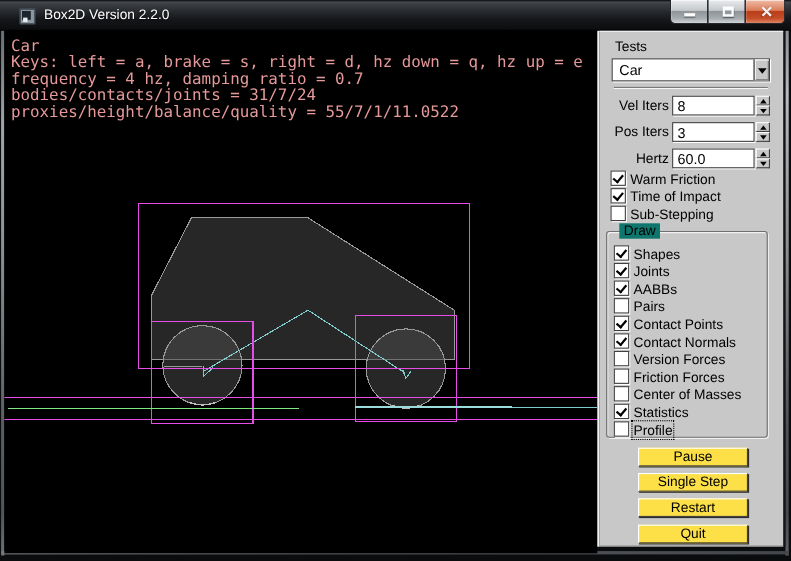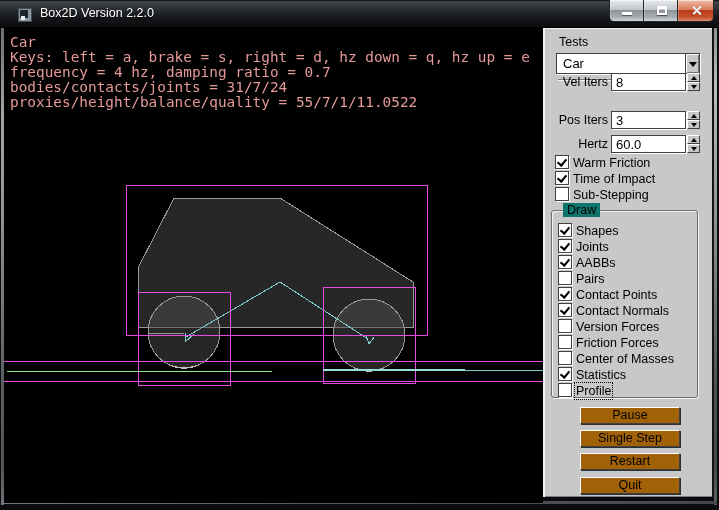--- a/index.html
+++ b/index.html
@@ -89,21 +89,21 @@
   .checkbox { position:absolute; width:14px; height:14px; background:#fff;
     border:1px solid #404040; box-shadow:1px 1px 0 #ffffff; }
   .checkbox.checked:after { content:""; position:absolute; left:3px; top:1px; width:4px; height:7px;
     border-right:2px solid #000; border-bottom:2px solid #000; transform:rotate(40deg); }
   .cb-label { position:absolute; white-space:nowrap; }
 
   .draw-frame { position:absolute; left:6px; top:181px; width:147px; height:188px;
     border:1px solid #6f6f6f; border-radius:3px; box-shadow:1px 1px 0 #f2f2f2, inset 1px 1px 0 #f2f2f2; }
   .draw-title { position:absolute; left:11px; top:-8px; background:#0f766e; padding:0 4px; }
 
-  .btn { position:absolute; left:35px; width:100px; height:17px; background:#a16207;
+  .btn { position:absolute; left:35px; width:100px; height:17px; background:#fde047;
     border:1px solid; border-color:#ffffff #404040 #404040 #ffffff; box-shadow:1px 1px 0 #5a5a5a;
     text-align:center; line-height:15px; font-size:12.5px; box-shadow:1px 1px 0 #2e2e2e; }
 
   .focus-dotted { outline:1px dotted #000; outline-offset:1px; }
 </style>
 </head>
 <body>
 
 <div class="window">
 
@@ -175,21 +175,21 @@
 
     <div class="dropdown sunken">
       <span class="value">Car</span>
       <div class="dd-btn">
         <div class="dd-arrow"></div>
       </div>
     </div>
 
     <div class="separator"></div>
 
-    <div class="spin-row" style="top:44px;padding-left:32px;">
+    <div class="spin-row" style="top:58px;padding-left:32px;">
       <span class="s-label">Vel Iters</span>
       <input class="spin-field" value="8" style="">
       <div class="spin-btns">
         <div class="spin-up">
             <div class="tri-up"></div>
           </div>
         <div class="spin-dn">
             <div class="tri-dn"></div>
           </div>
       </div>

